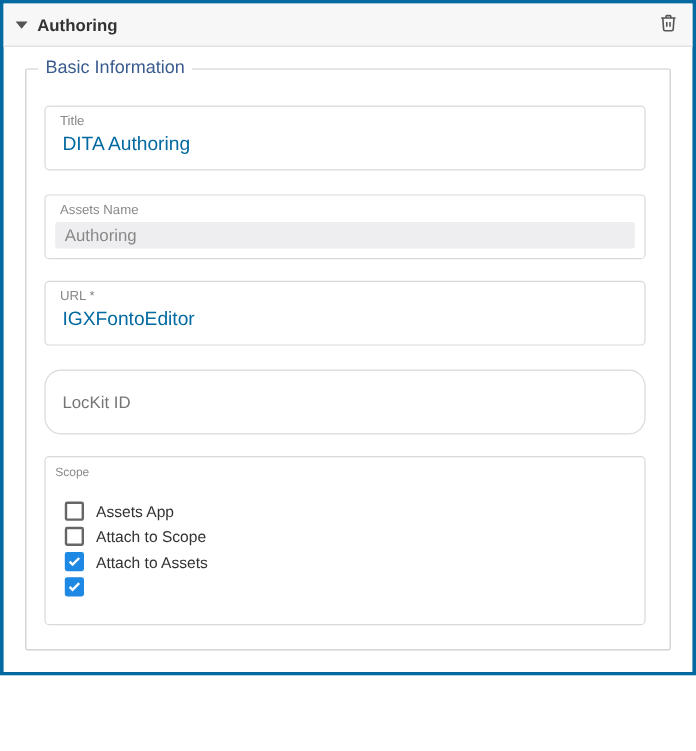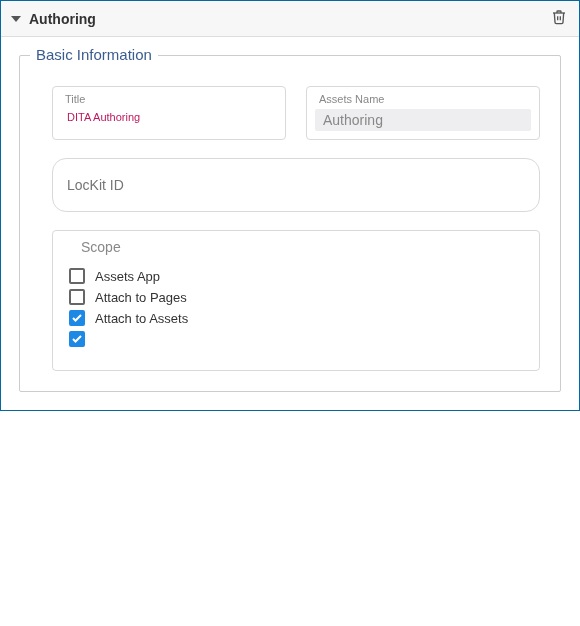--- a/index.html
+++ b/index.html
@@ -5,21 +5,21 @@
   * { box-sizing: border-box; }
   body {
     margin: 0;
     font-family: Arial, Helvetica, sans-serif;
     font-size: 13px;
     color: #333;
     background: #fff;
     width: 580px;
   }
   .panel {
-    border: 1px solid #0369a1;
+    border: 3px solid #0369a1;
     background: #fff;
   }
   .panel-header {
     display: flex;
     align-items: center;
     padding: 6px 10px;
     background: #f7f7f8;
     border-bottom: 1px solid #ddd;
   }
   .caret {
@@ -38,35 +38,36 @@
     background: none; border: none; cursor: pointer;
     color: #555; padding: 2px;
   }
   .body {
     padding: 18px;
   }
   .fieldset {
     position: relative;
     border: 1px solid #ccc;
     border-radius: 2px;
-    padding: 30px 20px 20px 32px;
+    padding: 30px 20px 20px 15px;
   }
   .fieldset-legend {
     position: absolute;
     top: -10px;
     left: 10px;
     background: #fff;
     padding: 0 6px;
     color: #3B5C8F;
     font-size: 15px;
   }
   .row {
     display: flex;
     gap: 20px;
     margin-bottom: 18px;
+    flex-direction: column;
   }
   .field {
     position: relative;
     flex: 1;
   }
   .field-box {
     border: 1px solid #d9d9d9;
     border-radius: 4px;
     padding: 22px 12px 10px 12px;
     min-height: 54px;
@@ -76,23 +77,23 @@
     position: absolute;
     top: 6px;
     left: 12px;
     font-size: 11px;
     color: #888;
   }
   .field-input {
     border: none;
     outline: none;
     width: 100%;
-    font-size: 11px;
+    font-size: 16px;
     background: transparent;
-    color: #be185d;
+    color: #0369a1;
   }
   .readonly-val {
     display: inline-block;
     background: #eeeef0;
     color: #888;
     padding: 3px 8px;
     border-radius: 2px;
     font-size: 14px;
     width: 100%;
   }
@@ -106,22 +107,22 @@
   }
   .no-top-pad { padding-top: 18px; border-radius: 14px; }
   .scope-box {
     border: 1px solid #d9d9d9;
     border-radius: 4px;
     padding: 32px 16px 18px 16px;
     position: relative;
   }
   .scope-legend {
     position: absolute;
-    top: 8px; left: 28px;
-    font-size: 14px;
+    top: 8px; left: 8px;
+    font-size: 10px;
     color: #888;
   }
   .chk-row {
     display: flex;
     align-items: center;
     margin: 5px 0;
     cursor: pointer;
   }
   .chk {
     width: 16px; height: 16px;
@@ -217,36 +218,42 @@
         <div class="field">
           <div class="field-box readonly-box">
             <span class="field-label">Assets Name</span>
             <span class="readonly-val">Authoring</span>
           </div>
         </div>
       </div>
 
       <div class="row">
         <div class="field">
+          <div class="field-box">
+            <span class="field-label">URL *</span>
+            <input class="field-input" value="IGXFontoEditor" style="">
+          </div>
+        </div>
+        <div class="field">
           <div class="field-box no-top-pad">
             <input class="field-input placeholder-look" style="padding-top: 0px;" placeholder="LocKit ID">
           </div>
         </div>
       </div>
 
       <div class="scope-box">
         <span class="scope-legend">Scope</span>
 
         <div class="chk-row">
           <div class="chk unchecked"></div>
           <span class="chk-label">Assets App</span>
         </div>
         <div class="chk-row">
           <div class="chk unchecked"></div>
-          <span class="chk-label">Attach to Pages</span>
+          <span class="chk-label">Attach to Scope</span>
         </div>
         <div class="chk-row">
           <div class="chk checked">
             <svg viewBox="0 0 24 24" fill="none" stroke="#fff" stroke-width="4">
                 <polyline points="4 12 9 17 20 6"></polyline>
               </svg>
           </div>
           <span class="chk-label">Attach to Assets</span>
         </div>
         <div class="chk-row">

